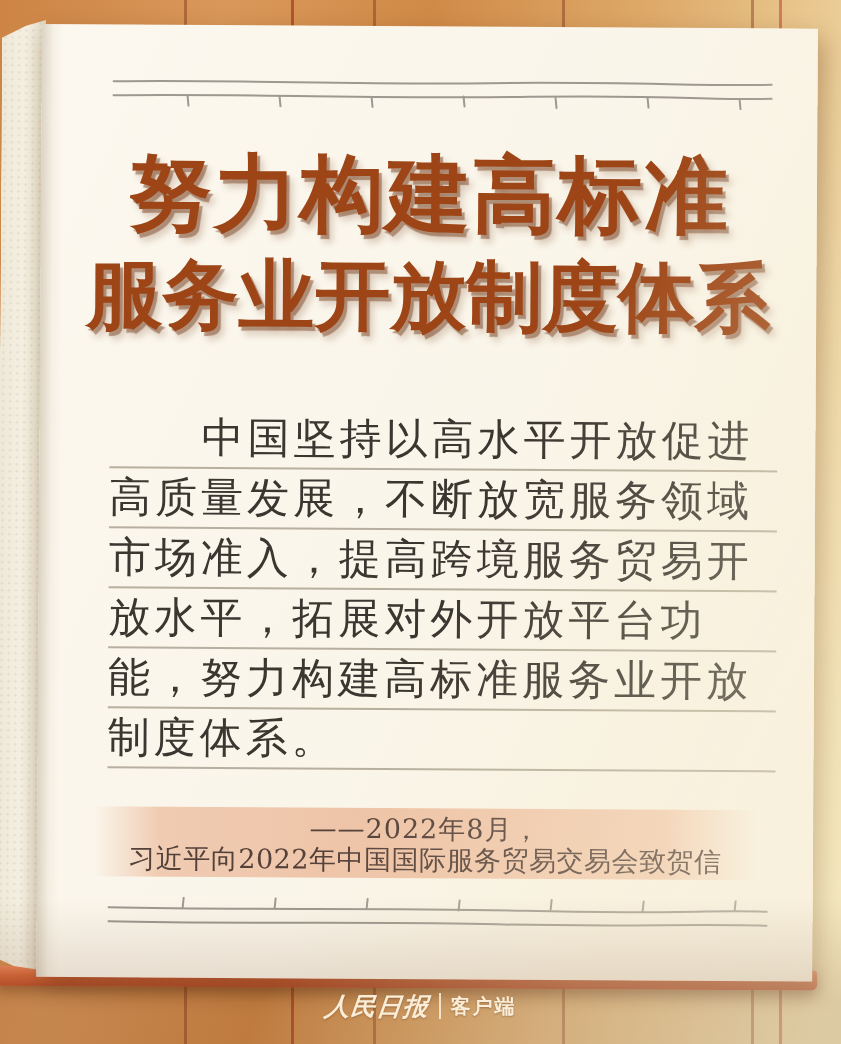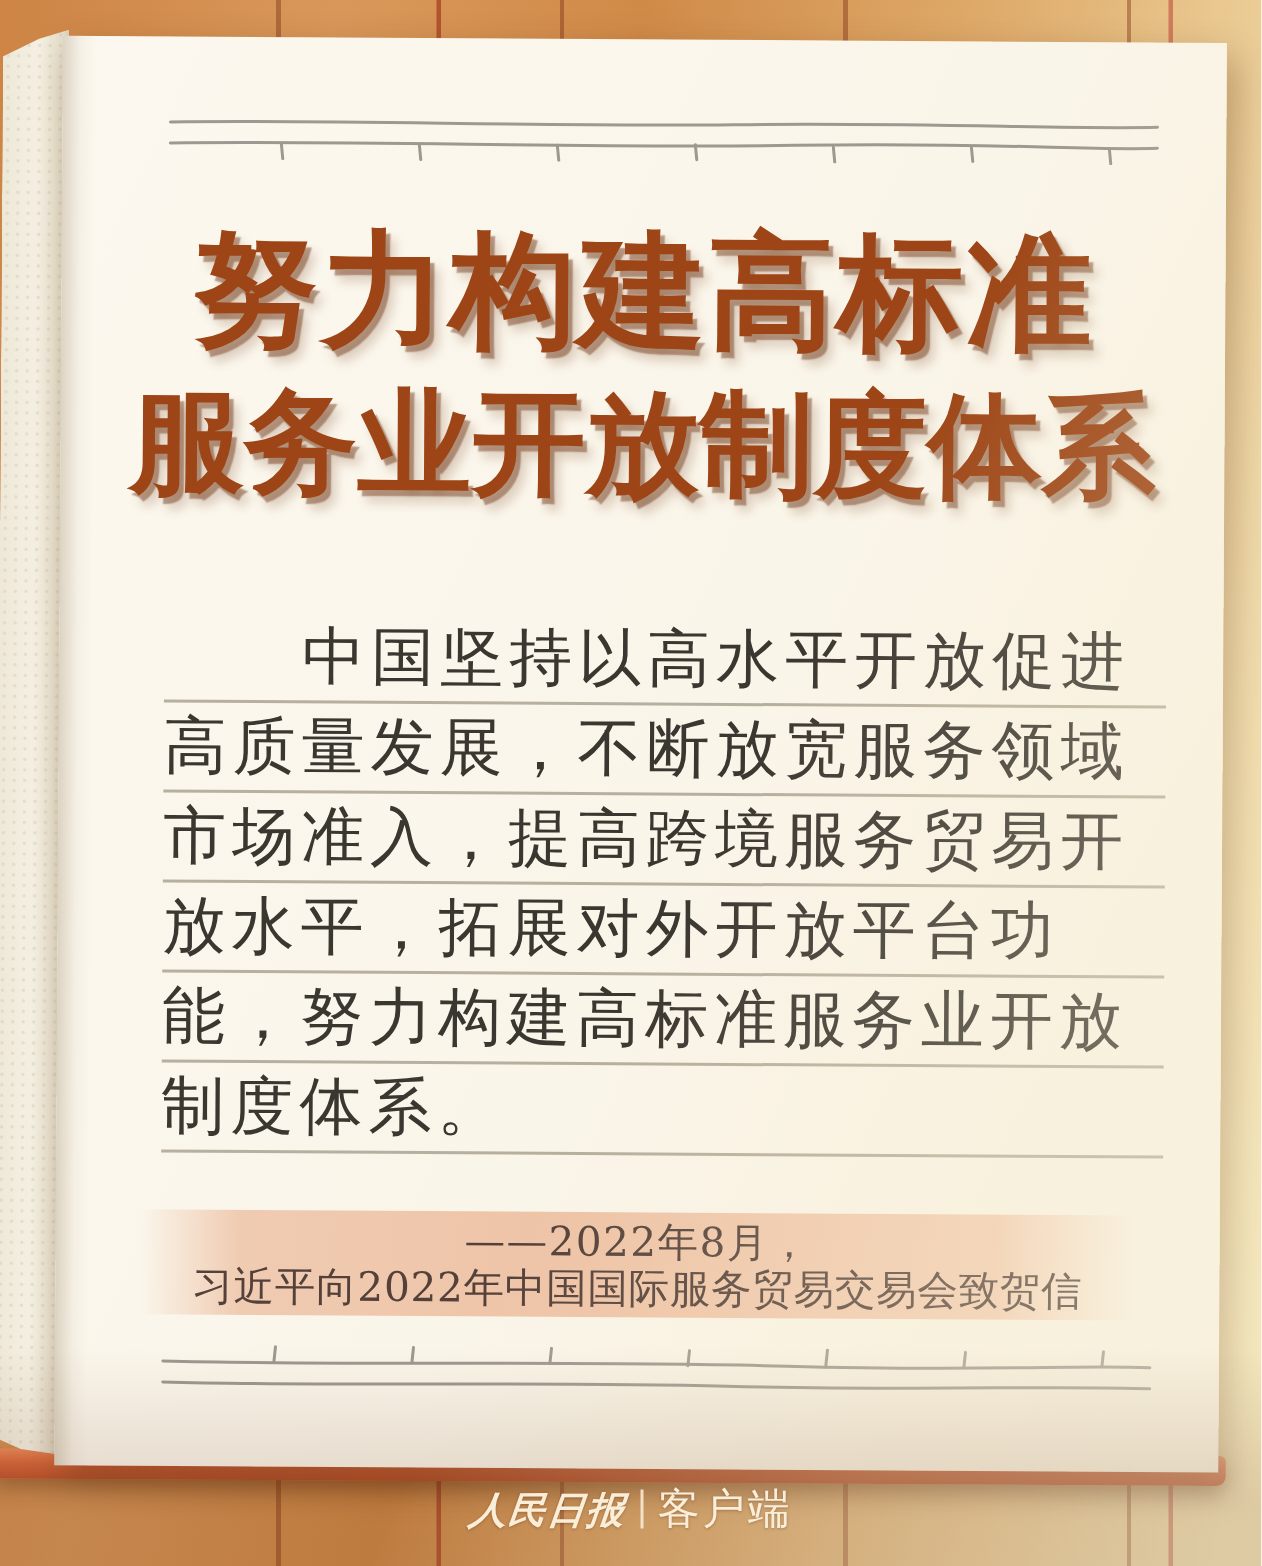--- a/index.html
+++ b/index.html
@@ -81,21 +81,21 @@
   .band-line1 { font-size:27px; line-height:32px; margin-top:5px; letter-spacing:1px; }
   .band-line2 { font-size:27px; line-height:30px; letter-spacing:.5px; }
 
   .footer { position:absolute; left:0; top:986px; width:100%; height:40px; z-index:4;
             display:flex; align-items:center; justify-content:center; gap:10px;
             color:#faeed9; }
   .brand-script { font-family:"DejaVu Serif", serif; font-style:italic; font-weight:700;
                   font-size:25px; transform:skewX(-6deg); letter-spacing:1px;
                   text-shadow:0 1px 2px rgba(90,40,12,.35); }
   .logo-divider { width:2px; height:26px; background:rgba(250,238,217,.85); }
-  .brand-client { font-family:"DejaVu Sans", sans-serif; font-weight:400; font-size:28px;
+  .brand-client { font-family:"DejaVu Sans", sans-serif; font-weight:700; font-size:20px;
                   letter-spacing:2px; text-shadow:0 1px 2px rgba(90,40,12,.35); }
 </style>
 </head>
 <body>
 
 <div class="scene">
 
   <div class="seam-red s1"></div>
   <div class="seam-red s2"></div>
 

